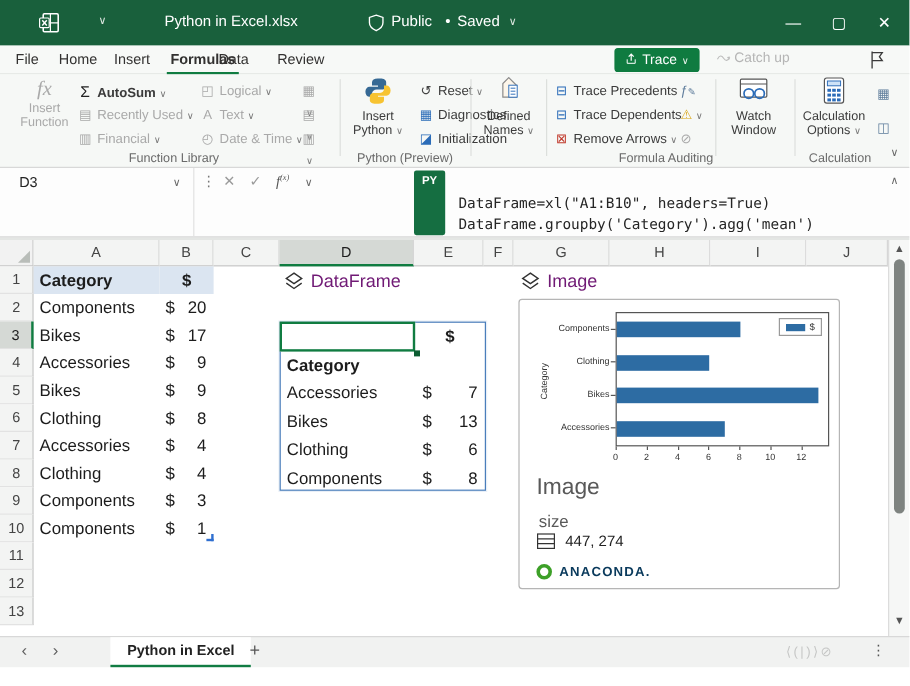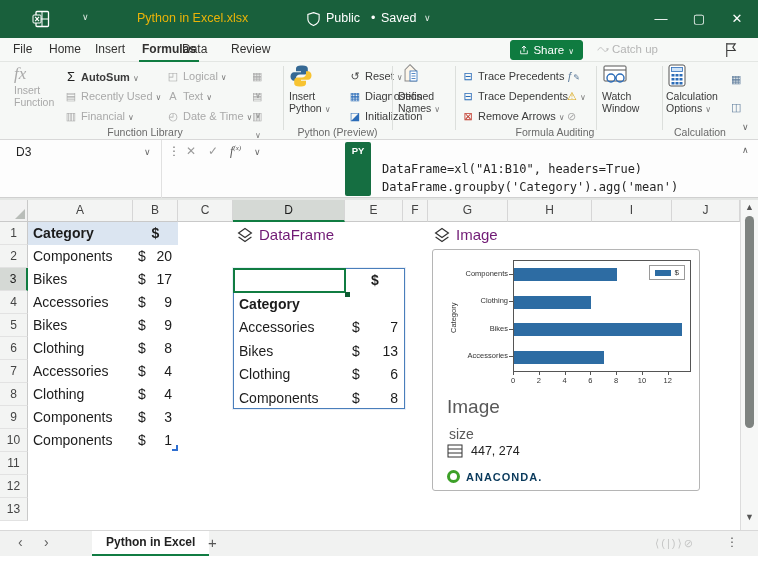--- a/index.html
+++ b/index.html
@@ -3,37 +3,37 @@
 <meta charset="utf-8">
 <style>
   * { margin:0; padding:0; box-sizing:border-box; }
   html,body { width:758px; height:572px; }
   body { font-family:"Liberation Sans", sans-serif; background:#fff; position:relative; overflow:hidden; }
   #app { position:absolute; inset:0; width:758px; height:572px; background:#fff; }
   .abs { position:absolute; }
 
   
   .titlebar { position:absolute; left:0; top:0; width:758px; height:38px; background:#19603c; color:#fff; }
-  .titlebar .ttl { position:absolute; left:137px; top:11px; font-size:12.5px; color:#eab308; }
+  .titlebar .ttl { position:absolute; left:137px; top:11px; font-size:12.5px; color:#ffffff; }
   .winctl { position:absolute; top:0; width:34px; height:38px; text-align:center; line-height:38px; font-size:13px; color:#fff; cursor:default; }
 
   
   .tabrow { position:absolute; left:0; top:38px; width:758px; height:24px; background:#f7f9f7; border-bottom:1px solid #e3e6e3; }
   .rtab { position:absolute; top:0; height:24px; line-height:23px; font-size:12px; color:#323130; padding:0 3px; }
   .rtab.active { font-weight:bold; border-bottom:2.5px solid #107c41; }
   .pill { position:absolute; top:2px; height:20px; border-radius:3px; font-size:11.5px; line-height:19px; padding:0 8px; }
   .pill.comments { border:1px solid #c5c5c5; background:#fff; color:#323130; }
   .pill.share { background:#0f7b40; color:#fff; border:1px solid #0f7b40; }
   .catchup { color:#b5b5b5; }
 
   
   .ribbon { position:absolute; left:0; top:62px; width:758px; height:78px; background:#f6f8f6; border-bottom:1px solid #d8d8d8; font-size:11px; color:#3b3b3b; }
   .rdiv { position:absolute; top:4px; width:1px; height:64px; background:#dcdfdc; }
   .gl { position:absolute; top:64px; font-size:10.5px; color:#6a6a6a; text-align:center; }
-  .bigbtn { position:absolute; top:2px; }
+  .bigbtn { position:absolute; top:2px; text-align:center; }
   .bigbtn .bl { font-size:10.5px; line-height:12px; }
   .dis { color:#a9a9a9 !important; }
   .srow { position:absolute; height:19px; line-height:19px; white-space:nowrap; font-size:11px; }
   .srow .ic { display:inline-block; width:14px; text-align:center; margin-right:3px; font-size:11px; }
   .chev { font-size:8px; color:#7a7a7a; margin-left:3px; }
   .chevw { font-size:8px; color:#eaf3ec; margin-left:4px; }
   .icbtn { position:absolute; width:22px; height:18px; font-size:11px; color:#a9a9a9; line-height:18px; }
 
   
   .fbar { position:absolute; left:0; top:140px; width:758px; height:58px; background:#fdfdfd; border-bottom:1px solid #d0d0d0; }
@@ -125,21 +125,21 @@
         <div class="rtab" style="left: 92px;">Insert</div>
         <div class="rtab active" style="left: 139px;">Formulas</div>
         <div class="rtab" style="left: 179px;">Data</div>
         <div class="rtab" style="left: 228px;">Review</div>
         <div class="rtab" style="left: 281px; margin-top: 21px;">View</div>
       </div>
     <div class="pill share" style="right:175px">
       <svg width="10" height="10" viewBox="0 0 12 12" style="vertical-align:-1px;margin-right:4px">
           <path d="M6 8 V1.5 M3.5 3.8 L6 1.3 L8.5 3.8" fill="none" stroke="#fff" stroke-width="1.2"></path>
           <path d="M2 6.5 V10.5 H10 V6.5" fill="none" stroke="#fff"></path>
-        </svg><span>Share</span><span class="chevw">∨</span>
+        </svg><span>Trace</span><span class="chevw">∨</span>
     </div>
     <div class="pill catchup" style="right:92px">
       <svg width="12" height="9" viewBox="0 0 14 10" style="vertical-align:-1px;margin-right:3px">
           <path d="M1 6 C3 2 5 2 7 5 C9 8 11 8 13 4 M13 4 L10.6 4.4 M13 4 L12 6.4" fill="none" stroke="#bdbdbd" stroke-width="1.1"></path>
         </svg><span>Catch up</span>
     </div>
     <svg class="abs" style="right:20px;top:4px" width="15" height="16" viewBox="0 0 16 17">
         <path d="M4 1 V16 M4 2 H13 L10.5 5.5 L13 9 H4" fill="none" stroke="#3b3b3b" stroke-width="1.2"></path>
       </svg>
   </div>

